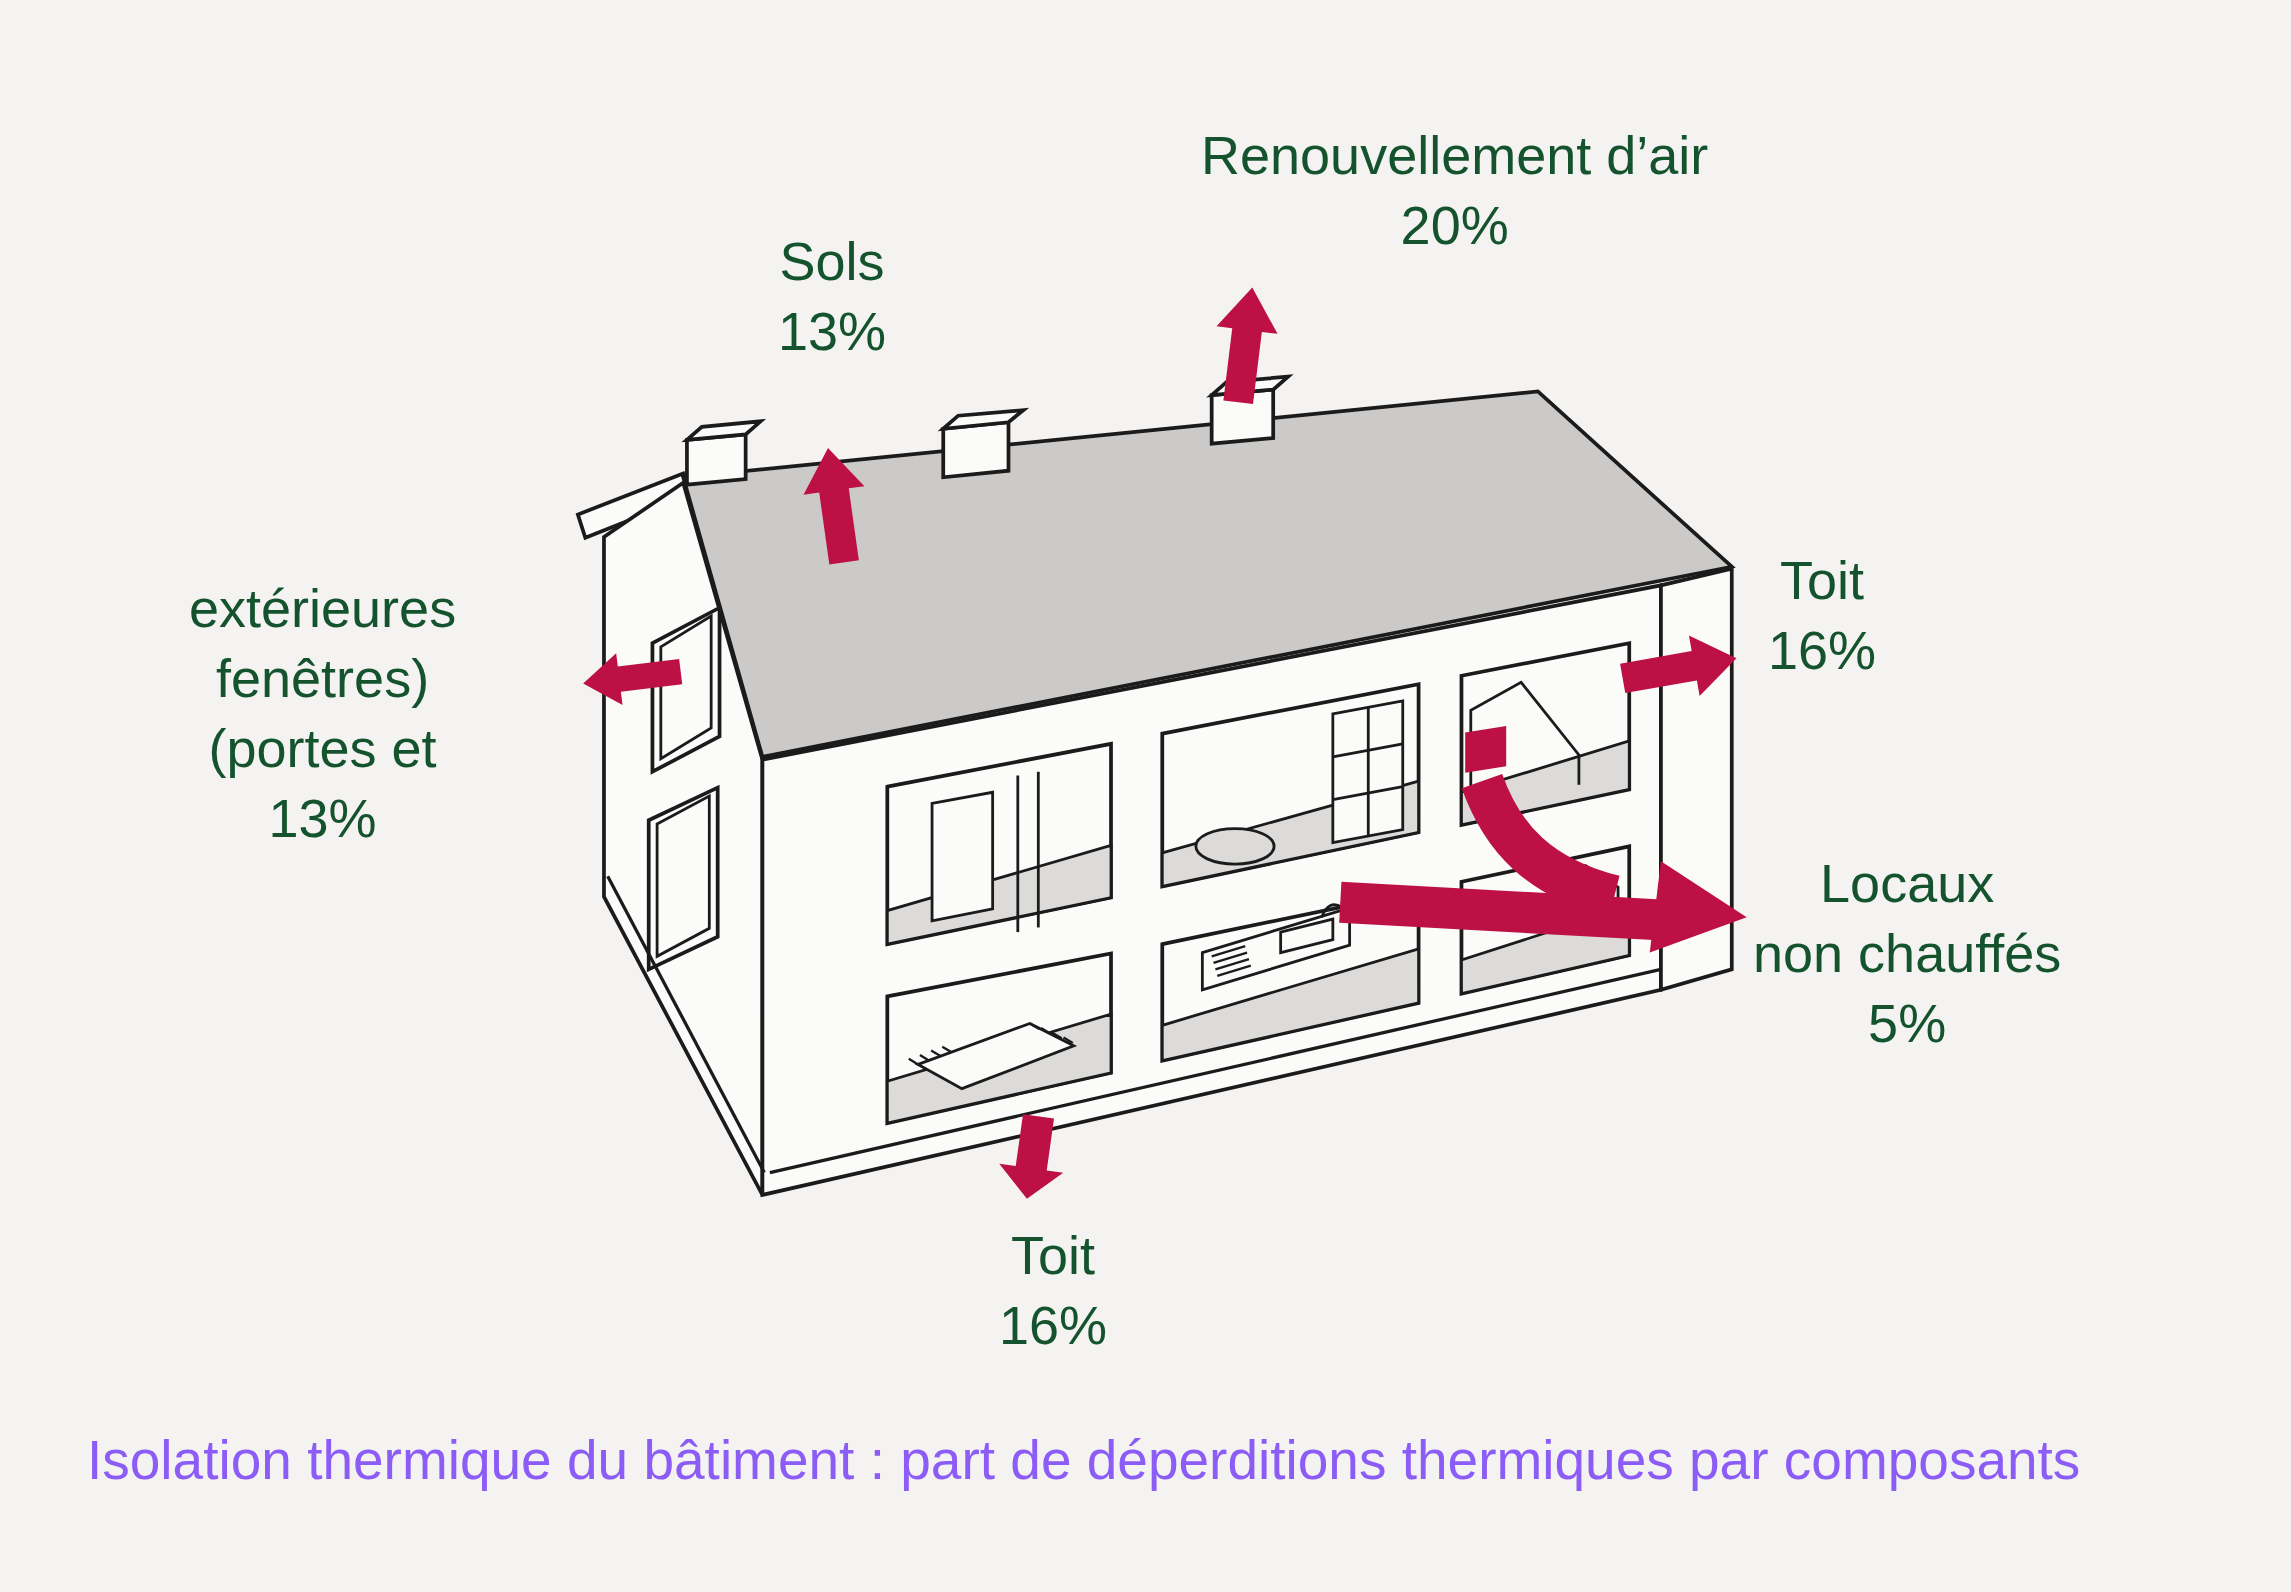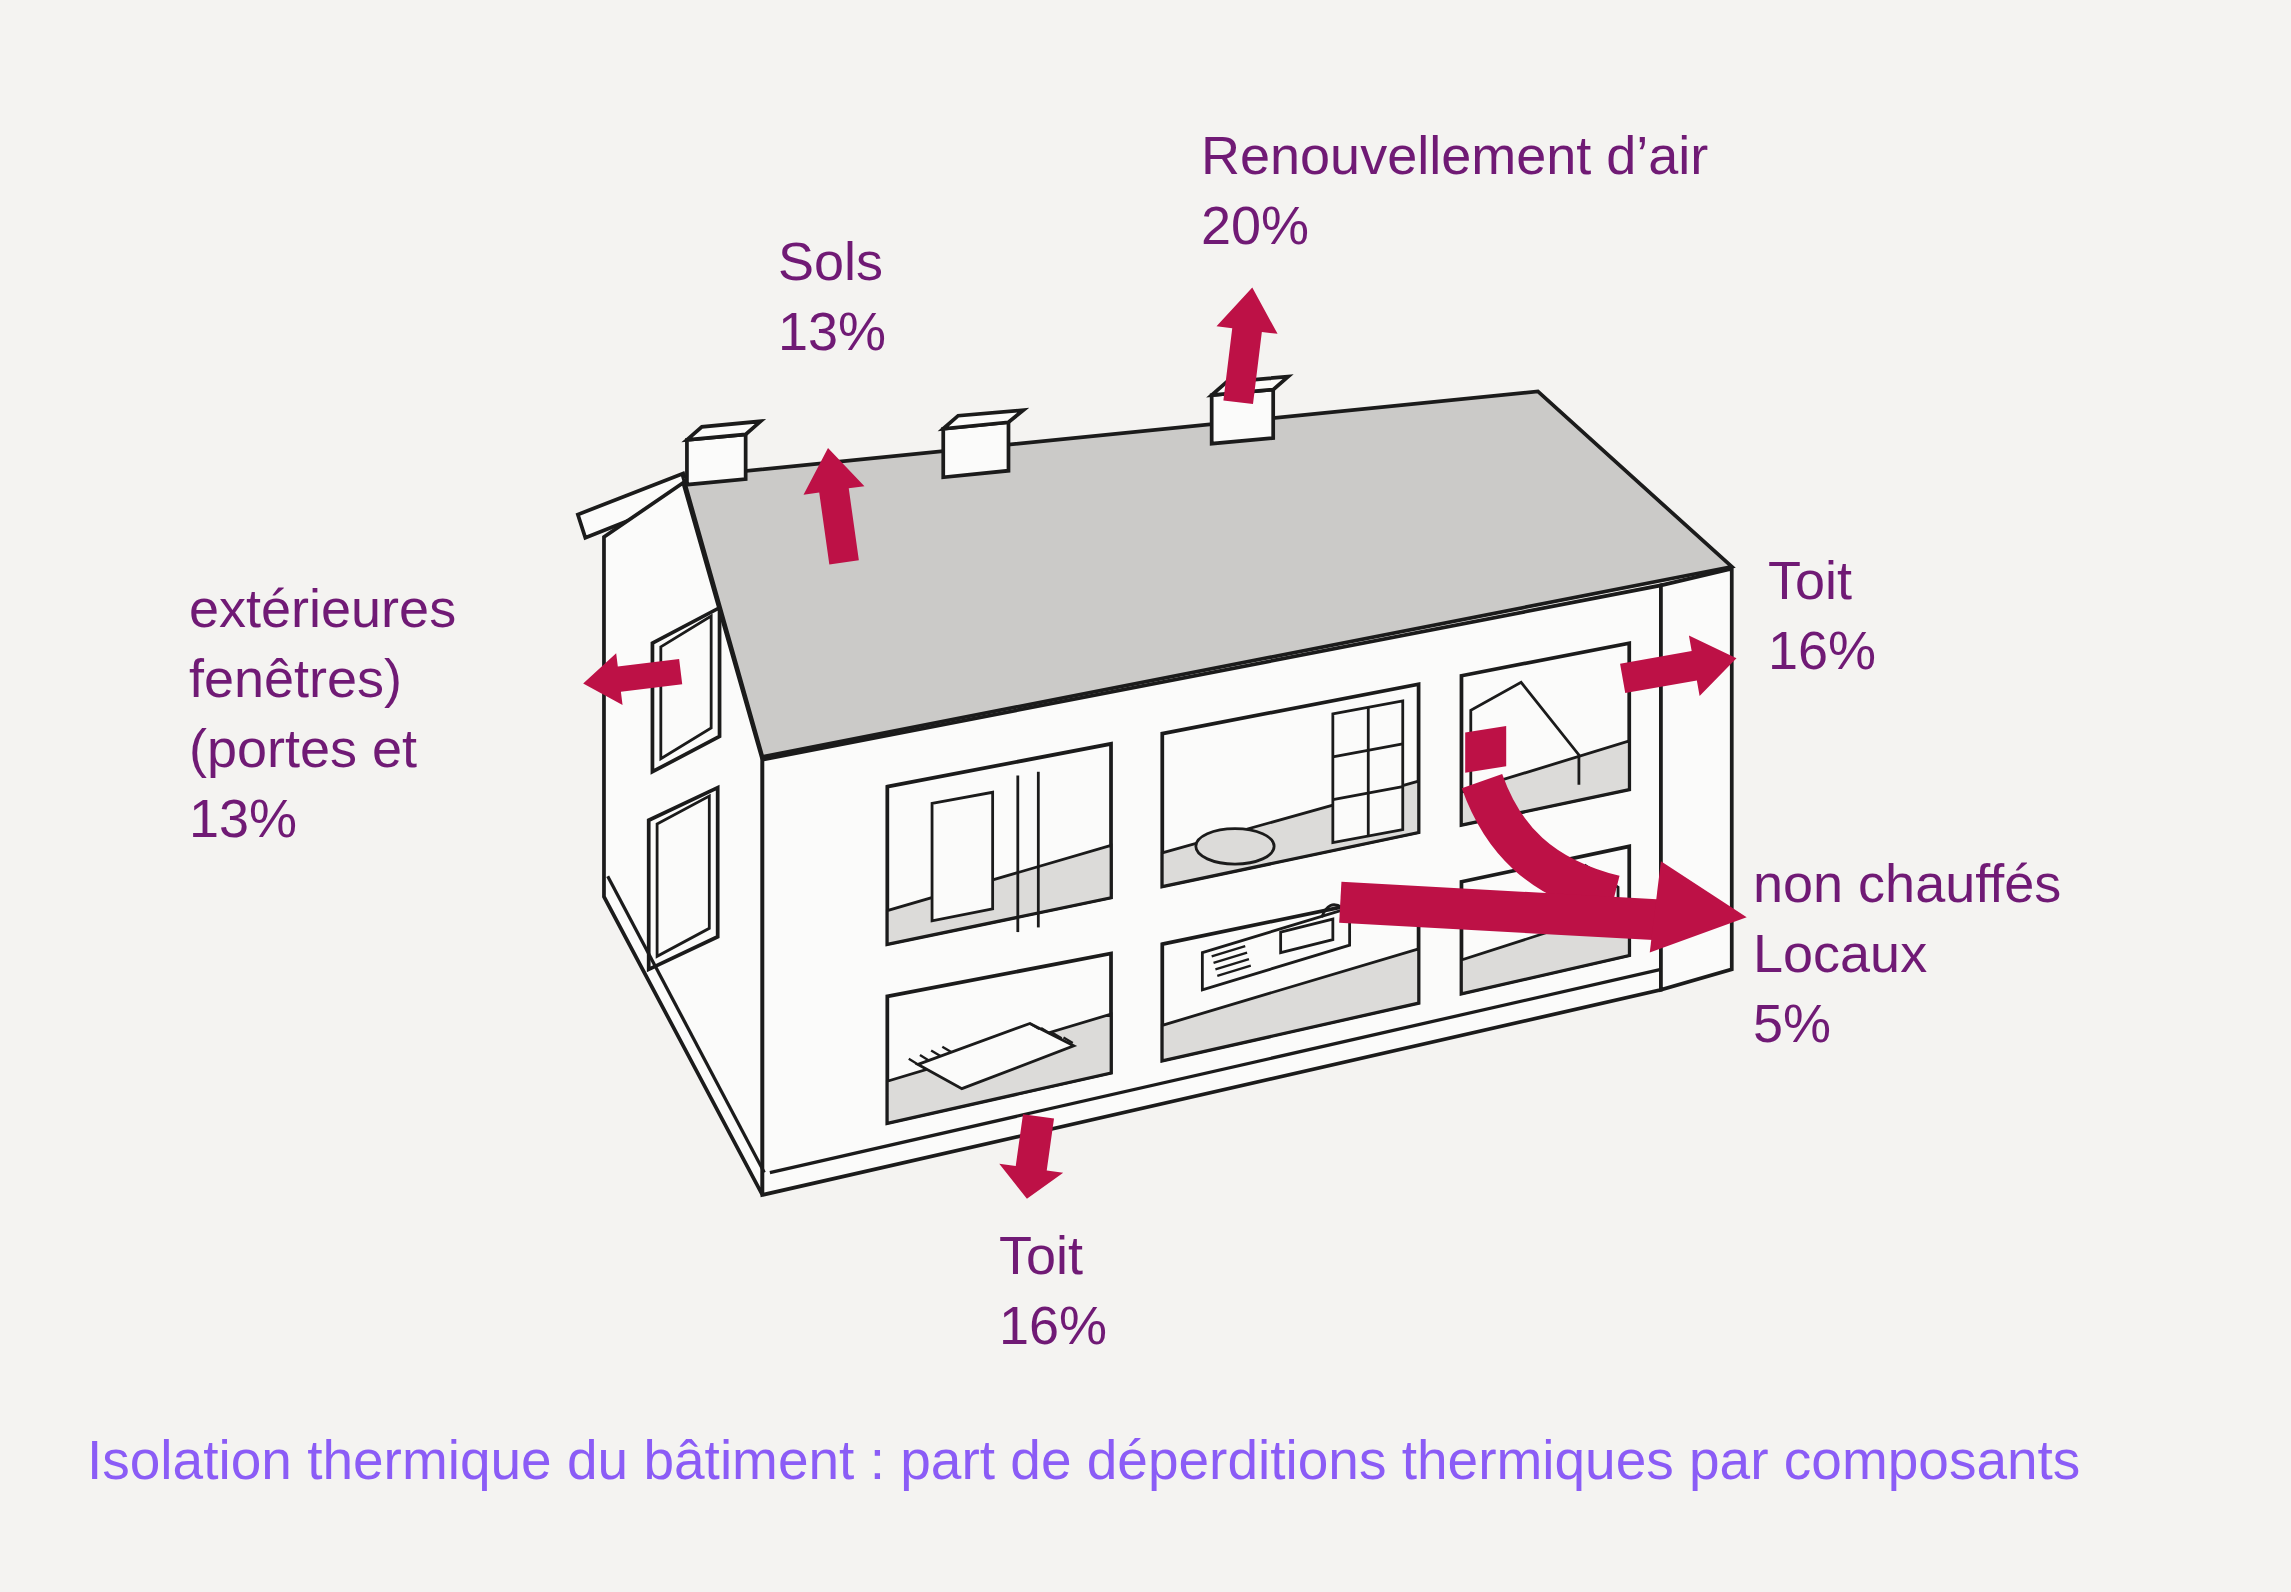--- a/index.html
+++ b/index.html
@@ -10,21 +10,22 @@
     font-family:"Liberation Sans", sans-serif;
     color:#1b1b1b;
     overflow:hidden;
   }
   #house-svg{position:absolute;left:0;top:0;}
   .label{
     position:absolute;
     font-size:54px;
     line-height:70px;
     white-space:nowrap;
-    color:#701a75;
+    color:#14532d;
+    text-align:center;
   }
   .label .pct{font-weight:400;}
   #caption{
     position:absolute;
     left:87px;top:1428px;
     font-size:55px;
     white-space:nowrap;
     color:#8b5cf6;
   }
 </style>
@@ -163,22 +164,22 @@
     <div>(portes et</div>
     <div class="pct">13%</div>
   </div>
 
   <div class="label" style="left:1768px;top:545px">
     <div>Toit</div>
     <div class="pct">16%</div>
   </div>
 
   <div class="label" style="left:1753px;top:848px">
+    <div>Locaux</div>
     <div>non chauffés</div>
-    <div>Locaux</div>
     <div class="pct">5%</div>
   </div>
 
   <div class="label" style="left:999px;top:1220px">
     <div>Toit</div>
     <div class="pct">16%</div>
   </div>
 
   <div id="caption">Isolation thermique du bâtiment : part de déperditions thermiques par composants</div>
 

